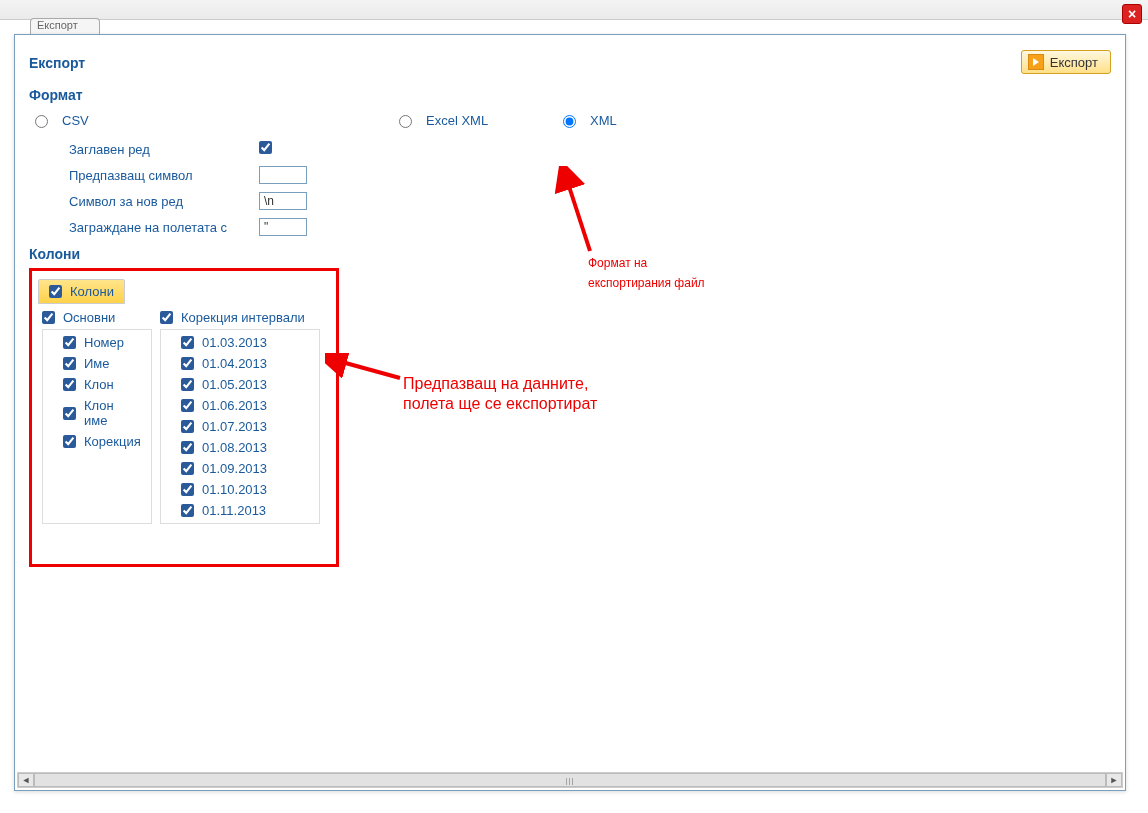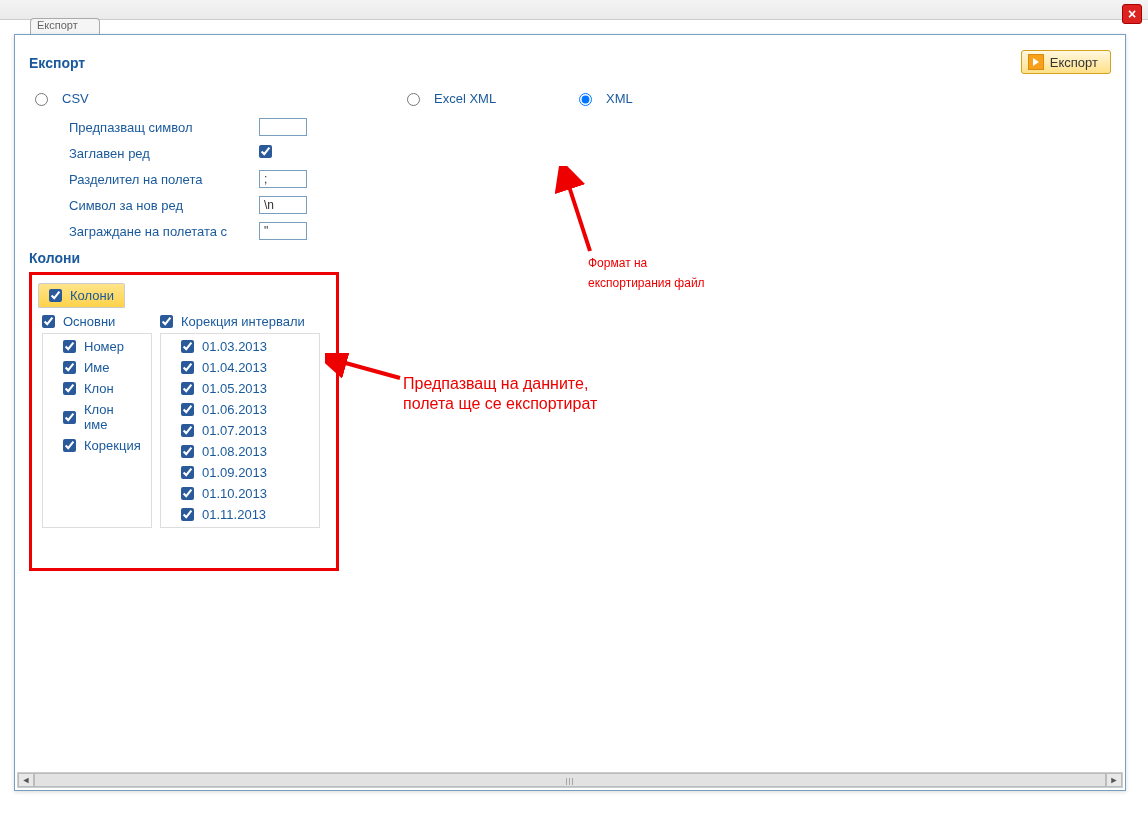--- a/index.html
+++ b/index.html
@@ -91,21 +91,21 @@
   }
   .export-btn .arrow {
     width: 16px; height: 16px;
     display: inline-flex;
     align-items: center;
     justify-content: center;
   }
   .export-btn .arrow svg { display: block; }
   .format-row {
     display: flex;
-    gap: 12px;
+    gap: 4px;
   }
   .format-col {
     display: flex;
     align-items: flex-start;
     gap: 8px;
     padding: 4px 0;
   }
   .format-col.csv { width: 360px; }
   .format-col.excel { width: 160px; }
   .format-col.xml { width: 160px; }
@@ -294,48 +294,45 @@
         <span class="arrow">
           <svg width="16" height="16" viewBox="0 0 16 16">
             <rect x="0" y="0" width="16" height="16" rx="2" fill="#f7a01a" stroke="#c27500"></rect>
             <path d="M5 4 L11 8 L5 12 Z" fill="#fff"></path>
           </svg>
         </span>
         <span>Експорт</span>
       </div>
     </div>
 
+    <div class="section-title">Формат</div>
 
     <div class="format-row">
       <div class="format-col csv">
         <input type="radio" name="fmt" style="">
         <span class="fmt-label">CSV</span>
       </div>
       <div class="format-col excel">
         <input type="radio" name="fmt" style="">
         <span class="fmt-label">Excel XML</span>
       </div>
       <div class="format-col xml">
         <input type="radio" name="fmt" checked="" style="">
         <span class="fmt-label">XML</span>
       </div>
     </div>
 
     <div class="csv-options">
       <div class="csv-row">
+        <span class="lbl">Заглавен ред</span>
+        <span class="chk-wrap"><input type="checkbox" checked="" style=""></span>
+      </div>
+      <div class="csv-row">
         <span class="lbl">Предпазващ символ</span>
         <input type="text" value="" style="">
-      </div>
-      <div class="csv-row">
-        <span class="lbl">Заглавен ред</span>
-        <span class="chk-wrap"><input type="checkbox" checked="" style=""></span>
-      </div>
-      <div class="csv-row">
-        <span class="lbl">Разделител на полета</span>
-        <input type="text" value=";" style="">
       </div>
       <div class="csv-row">
         <span class="lbl">Символ за нов ред</span>
         <input type="text" value="\n" style="">
       </div>
       <div class="csv-row">
         <span class="lbl">Заграждане на полетата с</span>
         <input type="text" value="&quot;" style="">
       </div>
     </div>

